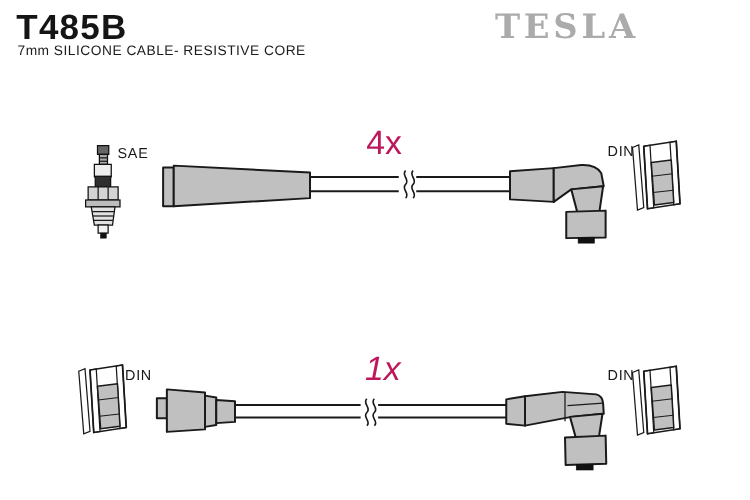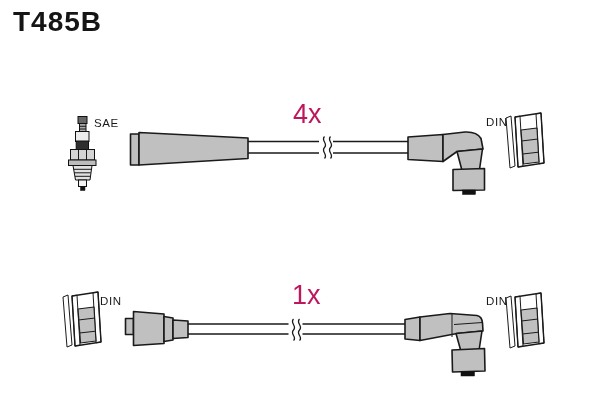--- a/index.html
+++ b/index.html
@@ -5,38 +5,40 @@
   html,body{margin:0;padding:0;background:#fff;}
   .page{position:relative;width:600px;height:400px;background:#ffffff;overflow:hidden;
         font-family:"Liberation Sans", sans-serif;color:#111;}
   .abs{position:absolute;white-space:nowrap;}
   .part-number{left:13px;top:6px;font-size:28px;font-weight:bold;letter-spacing:1px;color:#151515;}
   .subtitle{left:14px;top:35px;font-size:11px;letter-spacing:.4px;color:#1c1c1c;}
   .brand{left:396px;top:6px;font-family:"DejaVu Serif", serif;font-weight:bold;font-size:27px;
          letter-spacing:3px;color:var(--brand-gray,#ababab);}
   .qty{font-size:27px;font-weight:400;color:#be185d;}
   .qty-top{left:293px;top:99px;}
-  .qty-bottom{left:292px;top:280px;}
+  .qty-bottom{left:292px;top:280px;font-style:italic;}
   .tag{font-size:11.5px;font-weight:normal;letter-spacing:.6px;color:#1a1a1a;}
   .sae-tag{left:94px;top:117px;}
   .din-top{left:486px;top:116px;}
   .din-bl{left:100px;top:295px;}
   .din-br{left:486px;top:295px;}
   svg{position:absolute;left:0;top:0;}
   .gfill{fill:var(--boot-gray,#c0c0c0);stroke:var(--line-black,#1a1a1a);stroke-width:1.6;stroke-linejoin:round;}
   .wline{stroke:var(--line-black,#1a1a1a);stroke-width:1.6;fill:none;}
   .thin{stroke:var(--line-black,#1a1a1a);stroke-width:1;fill:none;}
   .blackfill{fill:#111;stroke:#111;stroke-width:.5;}
 </style>
 </head>
 <body>
 
 <div class="page">
 
   <div class="abs part-number">T485B</div>
+  <div class="abs subtitle">7mm SILICONE CABLE- RESISTIVE CORE</div>
+  <div class="abs brand">TESLA</div>
 
   <div class="abs tag sae-tag">SAE</div>
   <div class="abs qty qty-top">4x</div>
   <div class="abs tag din-top">DIN</div>
   <div class="abs tag din-bl">DIN</div>
   <div class="abs qty qty-bottom">1x</div>
   <div class="abs tag din-br">DIN</div>
 
   <svg width="600" height="400" viewBox="0 0 600 400">
     <defs>

